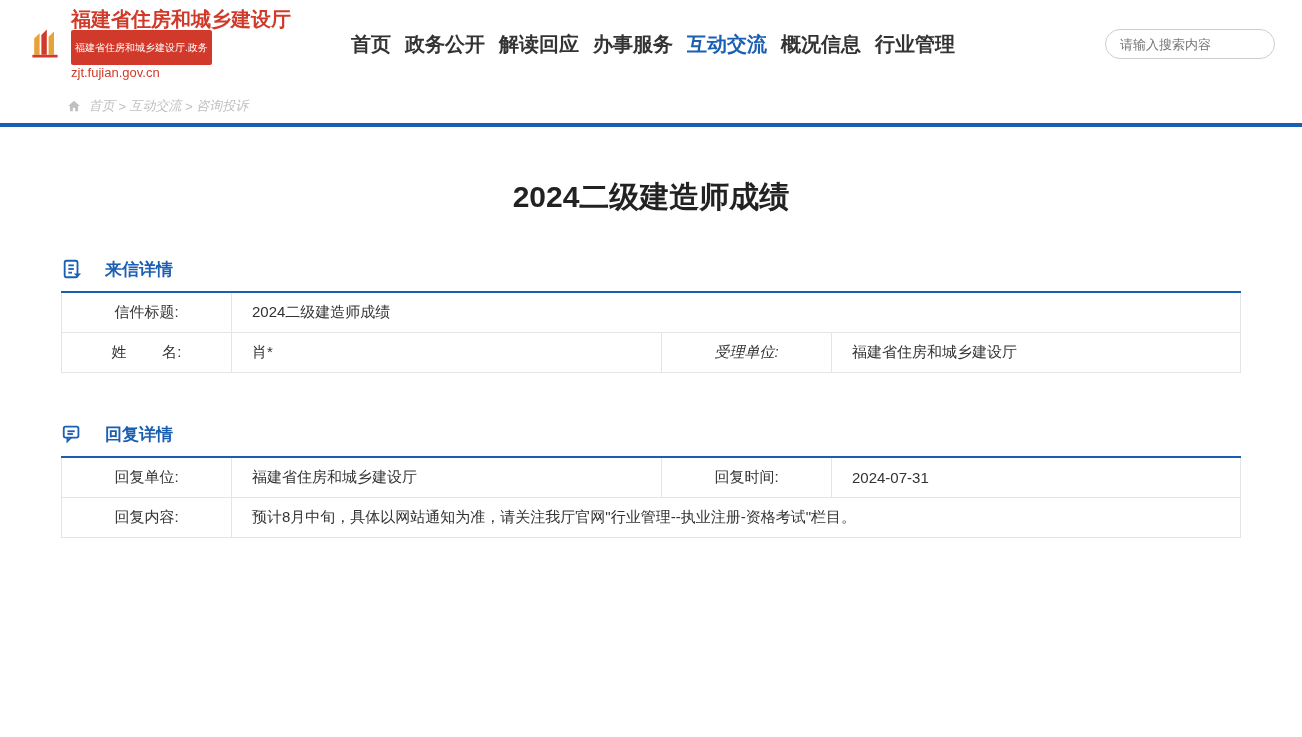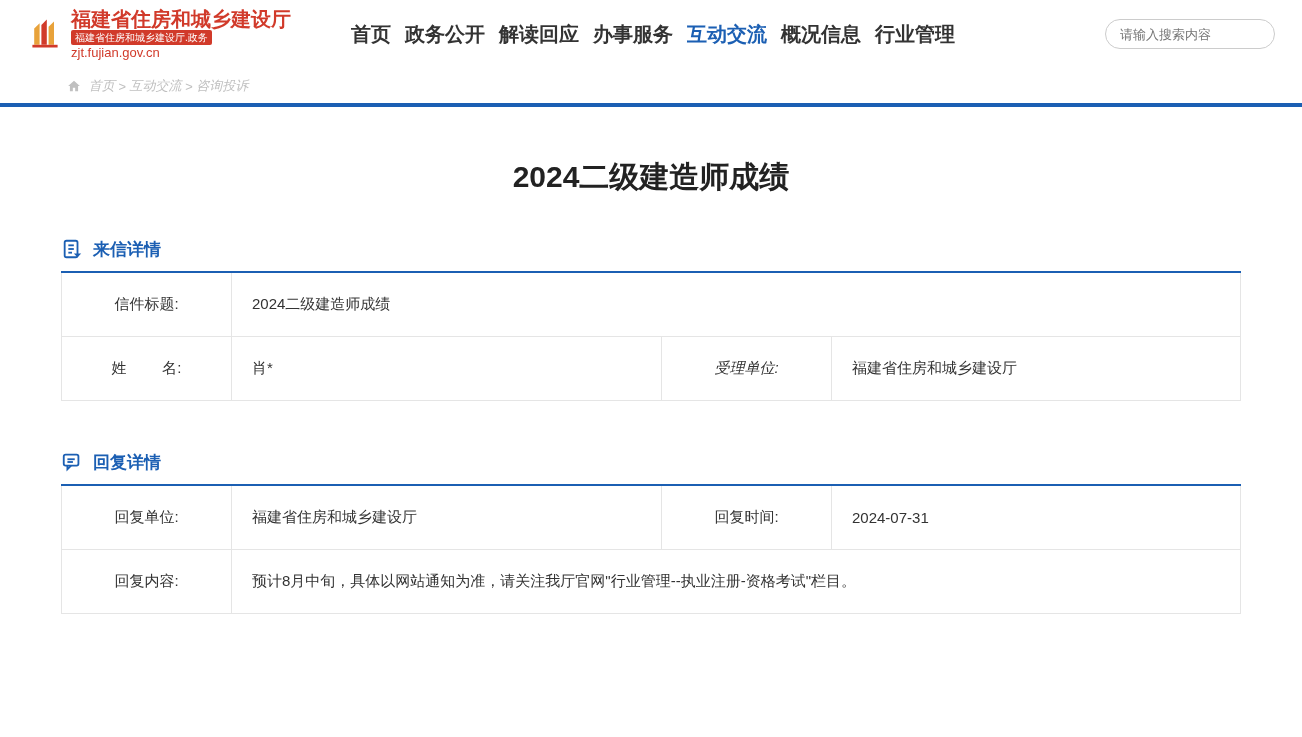--- a/index.html
+++ b/index.html
@@ -41,21 +41,21 @@
     .site-title {
       color: #d13a2a;
       font-size: 20px;
       font-weight: bold;
       line-height: 1.1;
     }
     .site-subtitle {
       background: #d13a2a;
       color: #fff;
       font-size: 10px;
-      padding: 1px 4px;
+      padding: 11px 4px;
       border-radius: 2px;
       display: inline-block;
       width: fit-content;
       line-height: 1.3;
     }
     .site-url {
       color: #d13a2a;
       font-size: 13px;
       line-height: 1.2;
     }
@@ -120,42 +120,42 @@
     .page-title {
       text-align: center;
       font-size: 30px;
       font-weight: bold;
       color: #222;
       padding: 30px 0 40px;
     }
     .section-header {
       display: flex;
       align-items: center;
-      gap: 10px;
+      gap: 22px;
       margin-bottom: 10px;
     }
     .section-icon {
       width: 22px;
       height: 22px;
       color: #1b5fb3;
     }
     .section-title {
       color: #1b5fb3;
       font-size: 17px;
       font-weight: bold;
     }
     .detail-table {
       width: 100%;
       border-top: 2px solid #1b5fb3;
       border-collapse: collapse;
       margin-bottom: 50px;
     }
     .detail-table td {
       border: 1px solid #e5e5e5;
-      padding: 22px 16px;
+      padding: 10px 16px;
       font-size: 15px;
       vertical-align: middle;
     }
     .detail-table td.label {
       width: 170px;
       text-align: center;
       color: #333;
       background: #fff;
     }
     .detail-table td.value {

